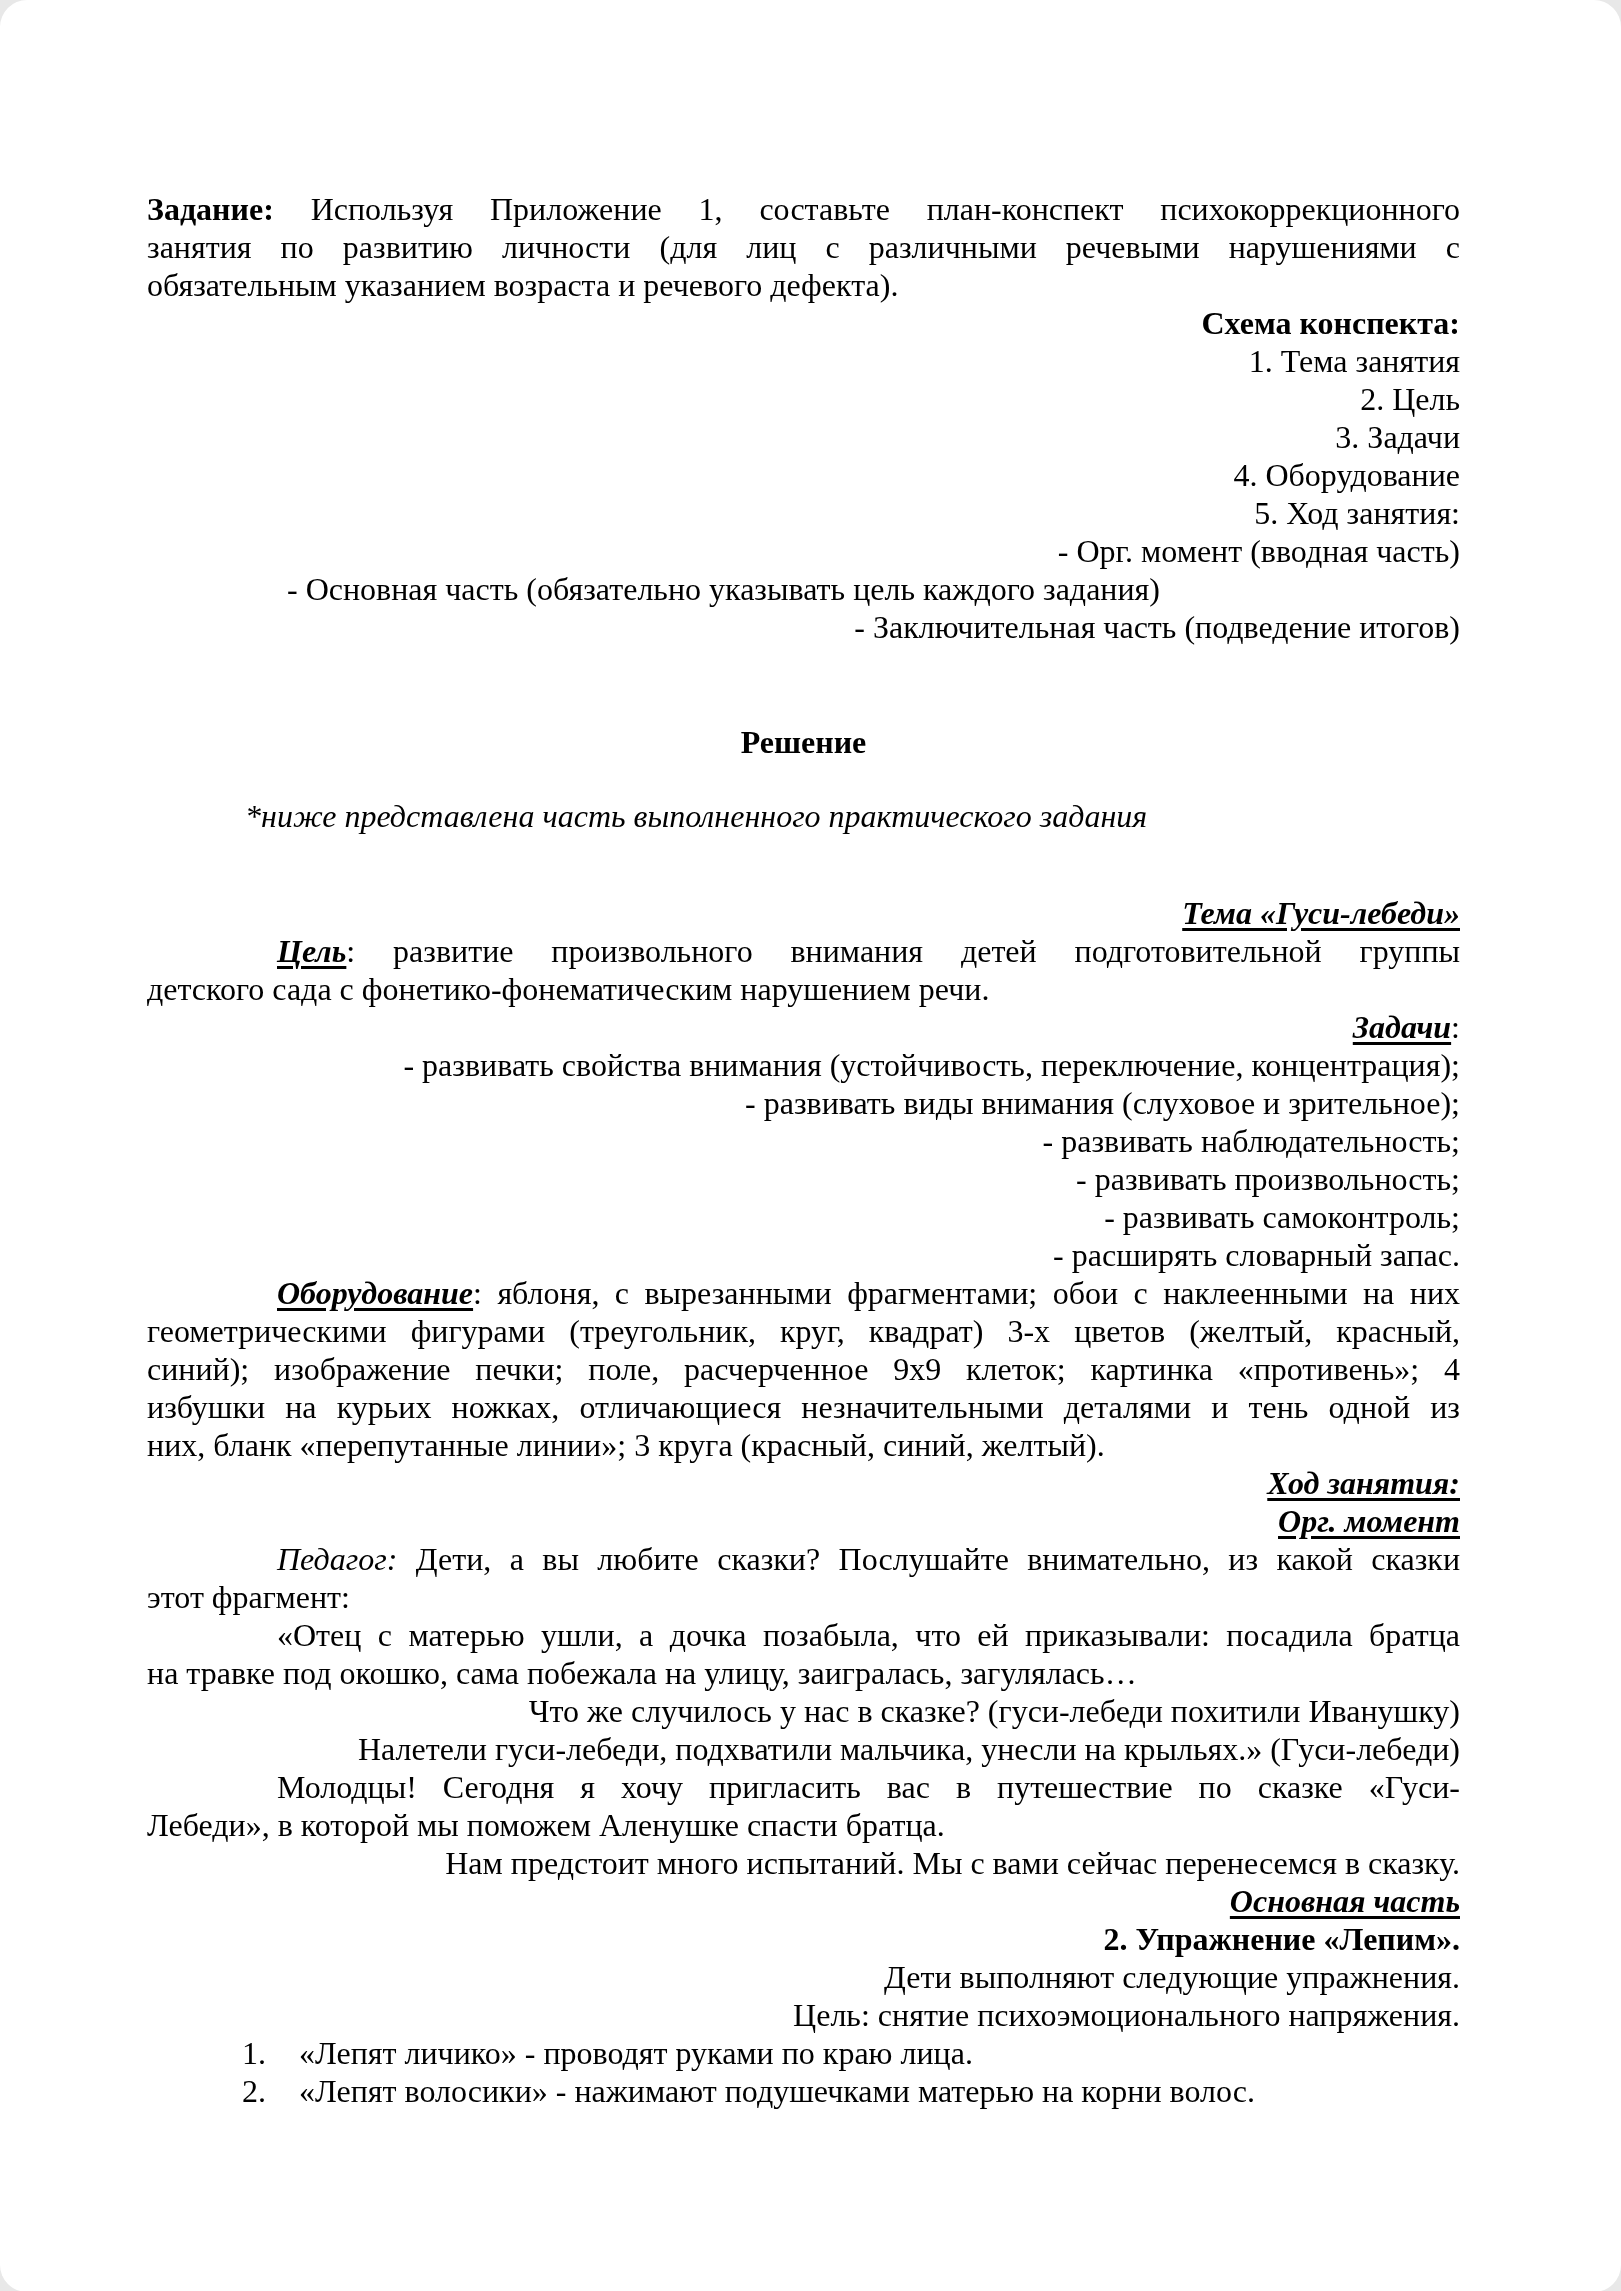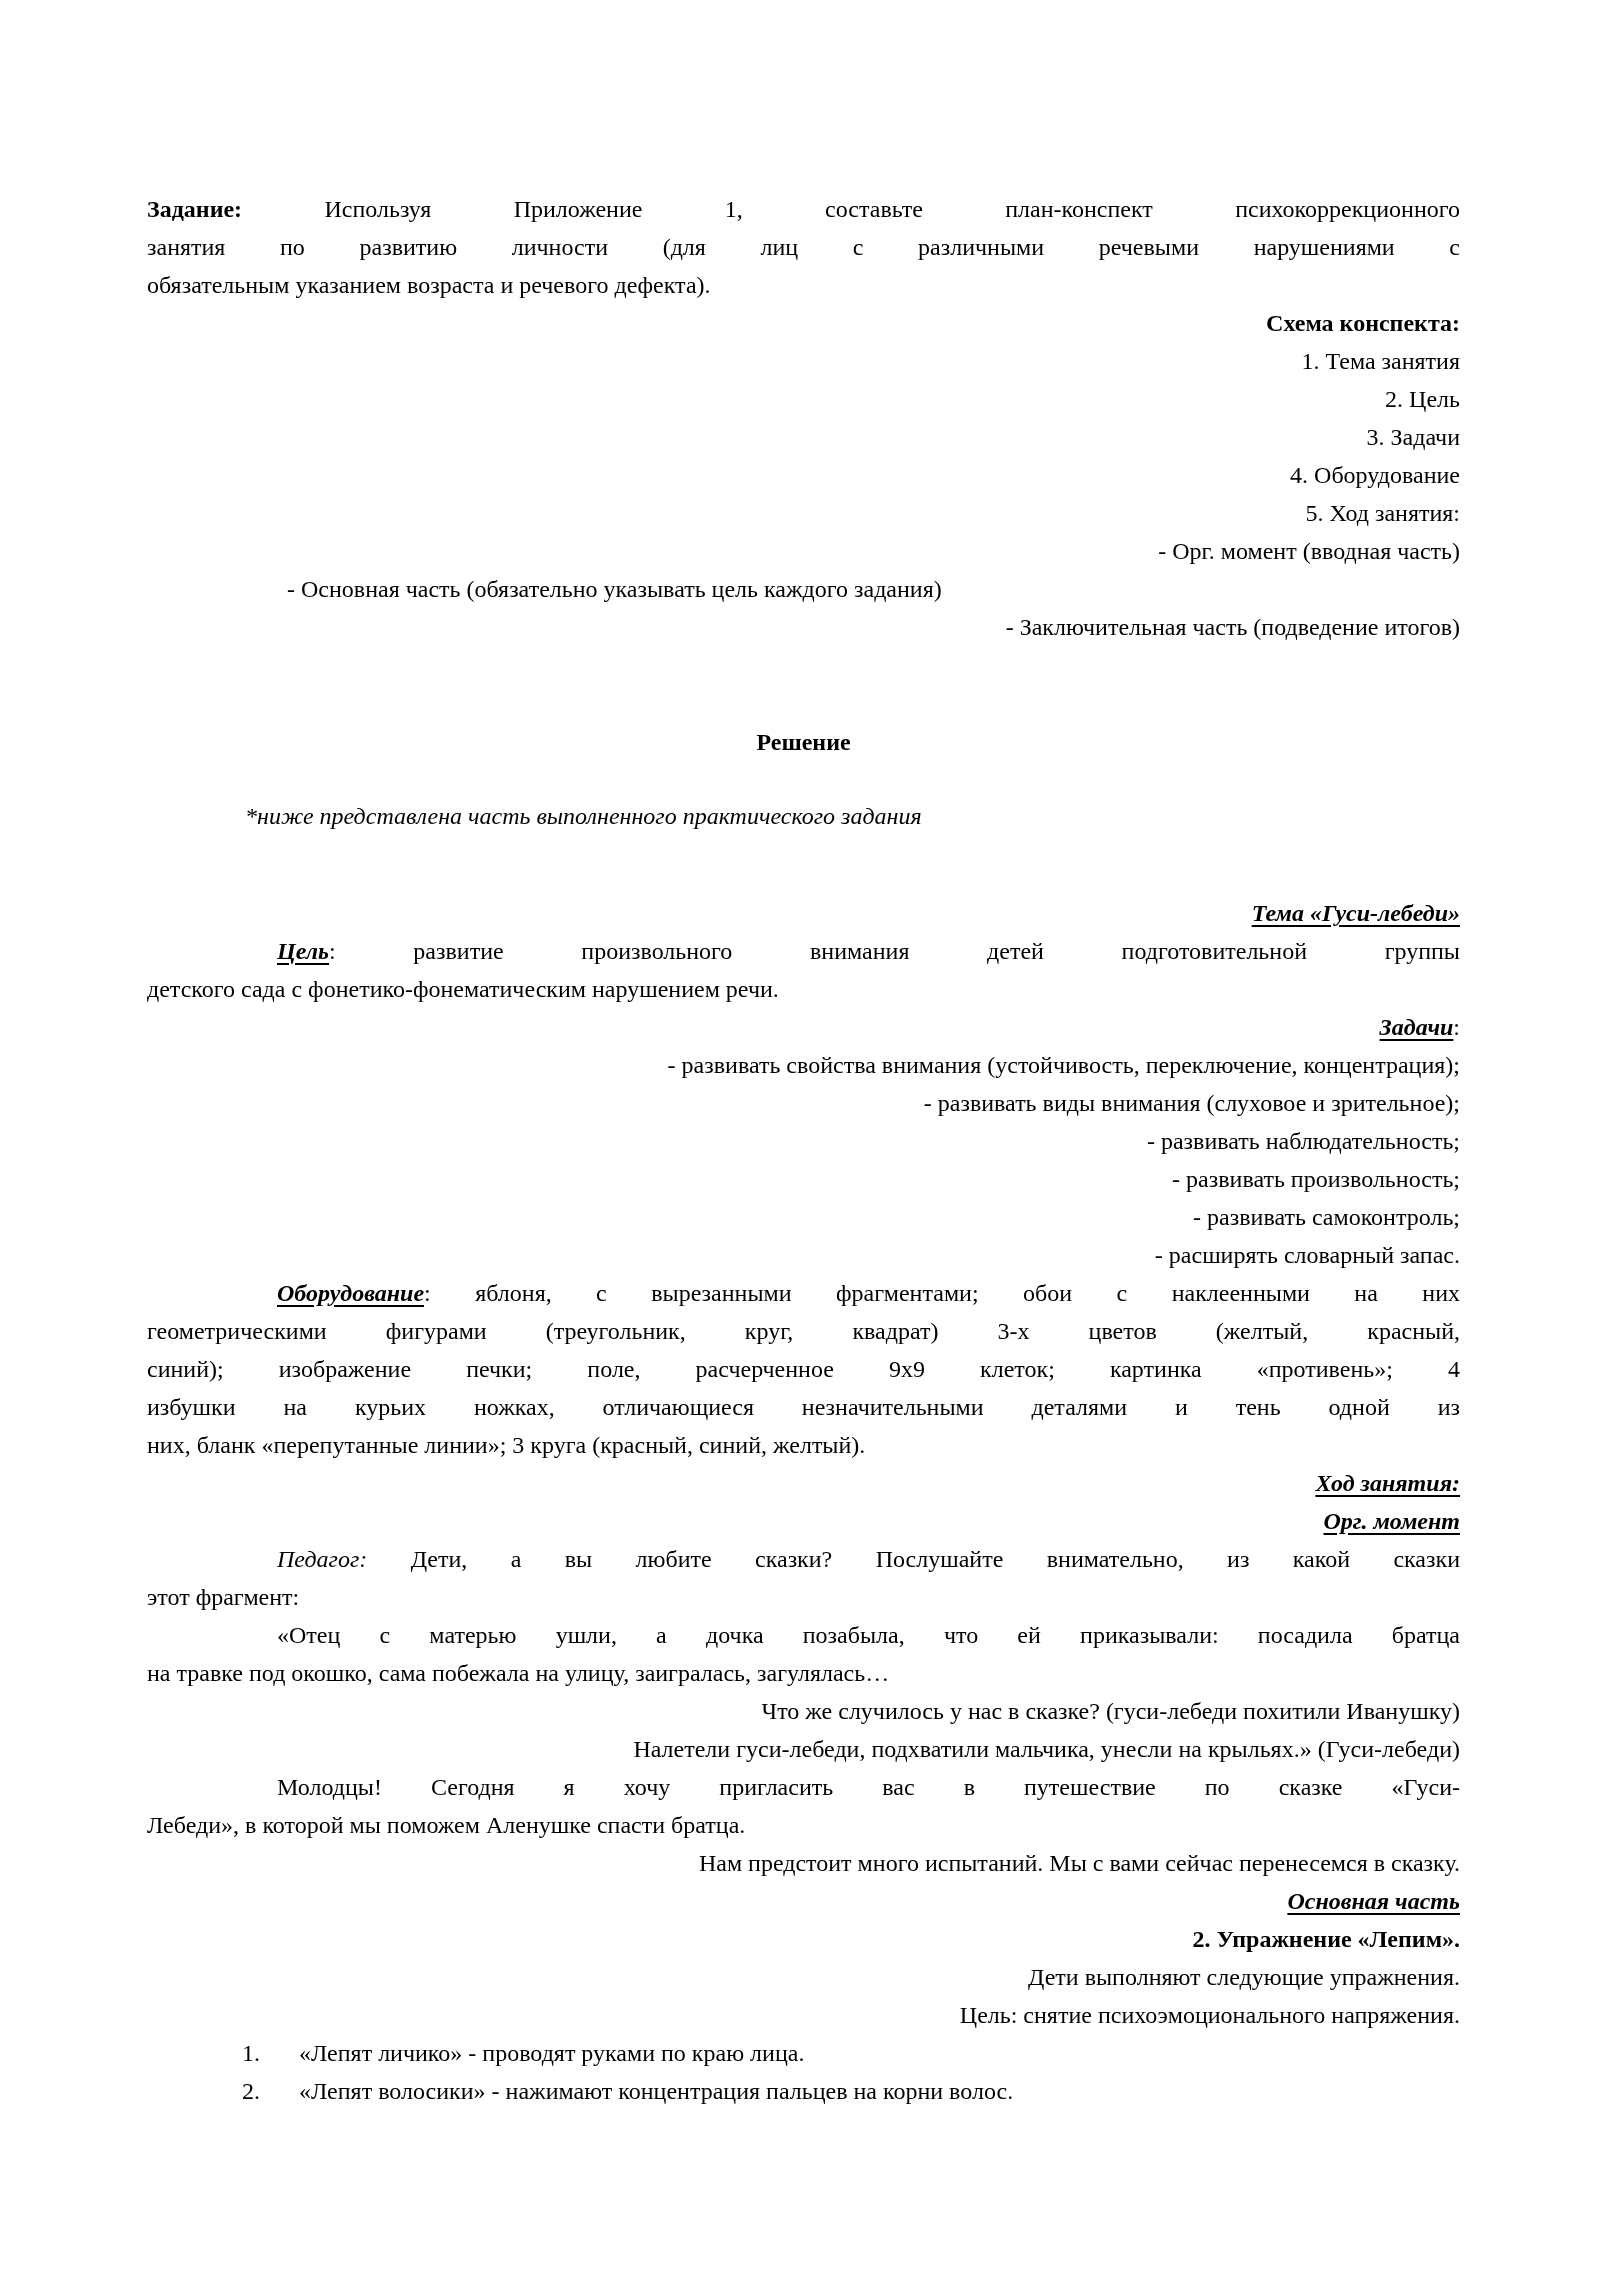--- a/index.html
+++ b/index.html
@@ -4,23 +4,24 @@
 <style>
   html, body { margin: 0; padding: 0; background: #e8e8e8; }
   .page {
     position: relative;
     width: 1621px;
     height: 2292px;
     margin: 0 auto;
     background: #ffffff;
     color: #000000;
     font-family: "Liberation Serif", "DejaVu Serif", serif;
-    font-size: 24px;
+    font-size: 32px;
     line-height: 38px;
     overflow: hidden;
+    border-radius: 27px;
   }
   .content {
     position: absolute;
     left: 147px;
     top: 190px;
     width: 1313px;
   }
   .line { white-space: nowrap; }
   .jl   { white-space: normal; text-align: justify; text-align-last: justify; }
   .ind    { padding-left: 130px; text-align: right; }
@@ -121,17 +122,17 @@
         <div class="line ind"><span class="seg-b">2. Упражнение «Лепим».</span></div>
       </div>
       <div>
         <div class="line ind"><span>Дети выполняют следующие упражнения.</span></div>
       </div>
       <div>
         <div class="line ind"><span>Цель: снятие психоэмоционального напряжения.</span></div>
       </div>
       <div>
         <div class="line numline"><span class="seg-mk">1.</span><span>«Лепят личико» - проводят руками по краю лица.</span></div>
-        <div class="line numline"><span class="seg-mk">2.</span><span>«Лепят волосики» - нажимают концентрация пальцев на корни волос.</span></div>
+        <div class="line numline"><span class="seg-mk">2.</span><span>«Лепят волосики» - нажимают подушечками матерью на корни волос.</span></div>
       </div>
     </div>
 </div>
 
 
 </body></html>

